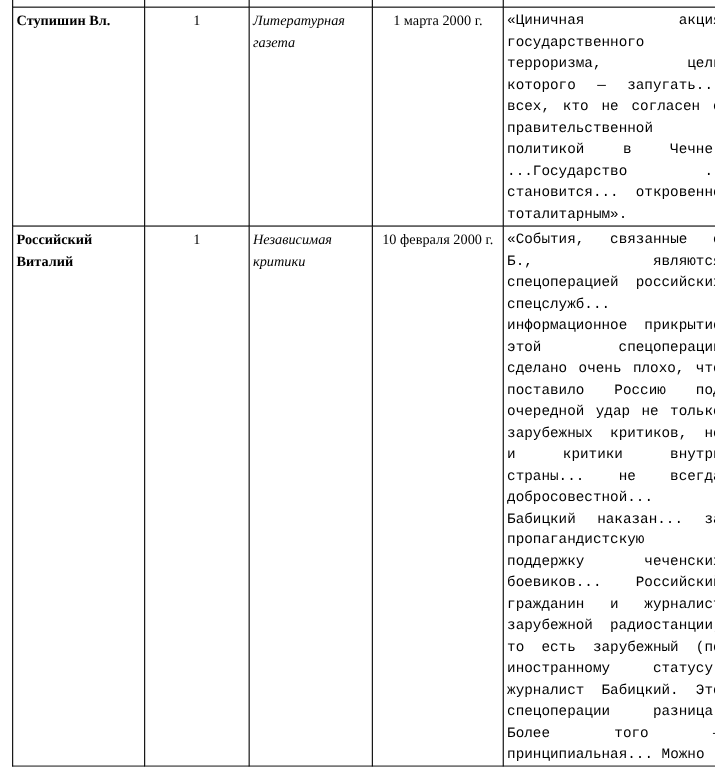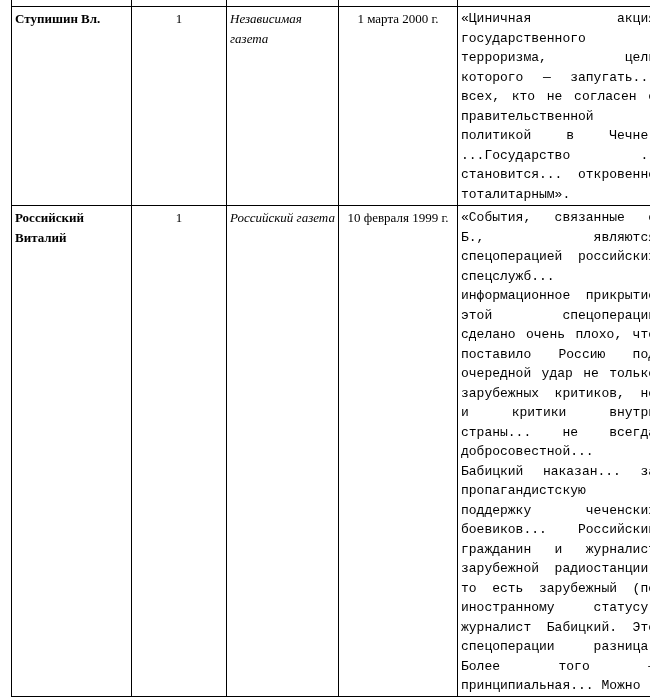--- a/index.html
+++ b/index.html
@@ -61,32 +61,32 @@
         <td></td>
         <td></td>
         <td></td>
         <td></td>
         <td></td>
       </tr>
 
       <tr class="row-main">
         <td class="author">Ступишин Вл.</td>
         <td class="count">1</td>
-        <td class="source">Независимая газета</td>
+        <td class="source">Литературная газета</td>
         <td class="date">1 марта 2000 г.</td>
         <td class="quote">
           <div class="para">«Циничная акция государственного терроризма, цель которого — запугать... всех, кто не согласен с правительственной политикой в Чечне. ...Государство .. становится... откровенно тоталитарным».</div>
         </td>
       </tr>
 
       <tr>
         <td class="author">Российский Виталий</td>
         <td class="count">1</td>
-        <td class="source">Российский газета</td>
-        <td class="date">10 февраля 1999 г.</td>
+        <td class="source">Независимая критики</td>
+        <td class="date">10 февраля 2000 г.</td>
         <td class="quote">
           <div class="para">«События, связанные с Б., являются спецоперацией российских спецслужб... информационное прикрытие этой спецоперации сделано очень плохо, что поставило Россию под очередной удар не только зарубежных критиков, но и критики внутри страны... не всегда добросовестной...</div>
           <div class="para">Бабицкий наказан... за пропагандистскую поддержку чеченских боевиков... Российский гражданин и журналист зарубежной радиостанции, то есть зарубежный (по иностранному статусу) журналист Бабицкий. Это спецоперации разница. Более того — принципиальная... Можно</div>
         </td>
       </tr>
     </tbody>
   </table>
 </div>
 
 </body></html>

